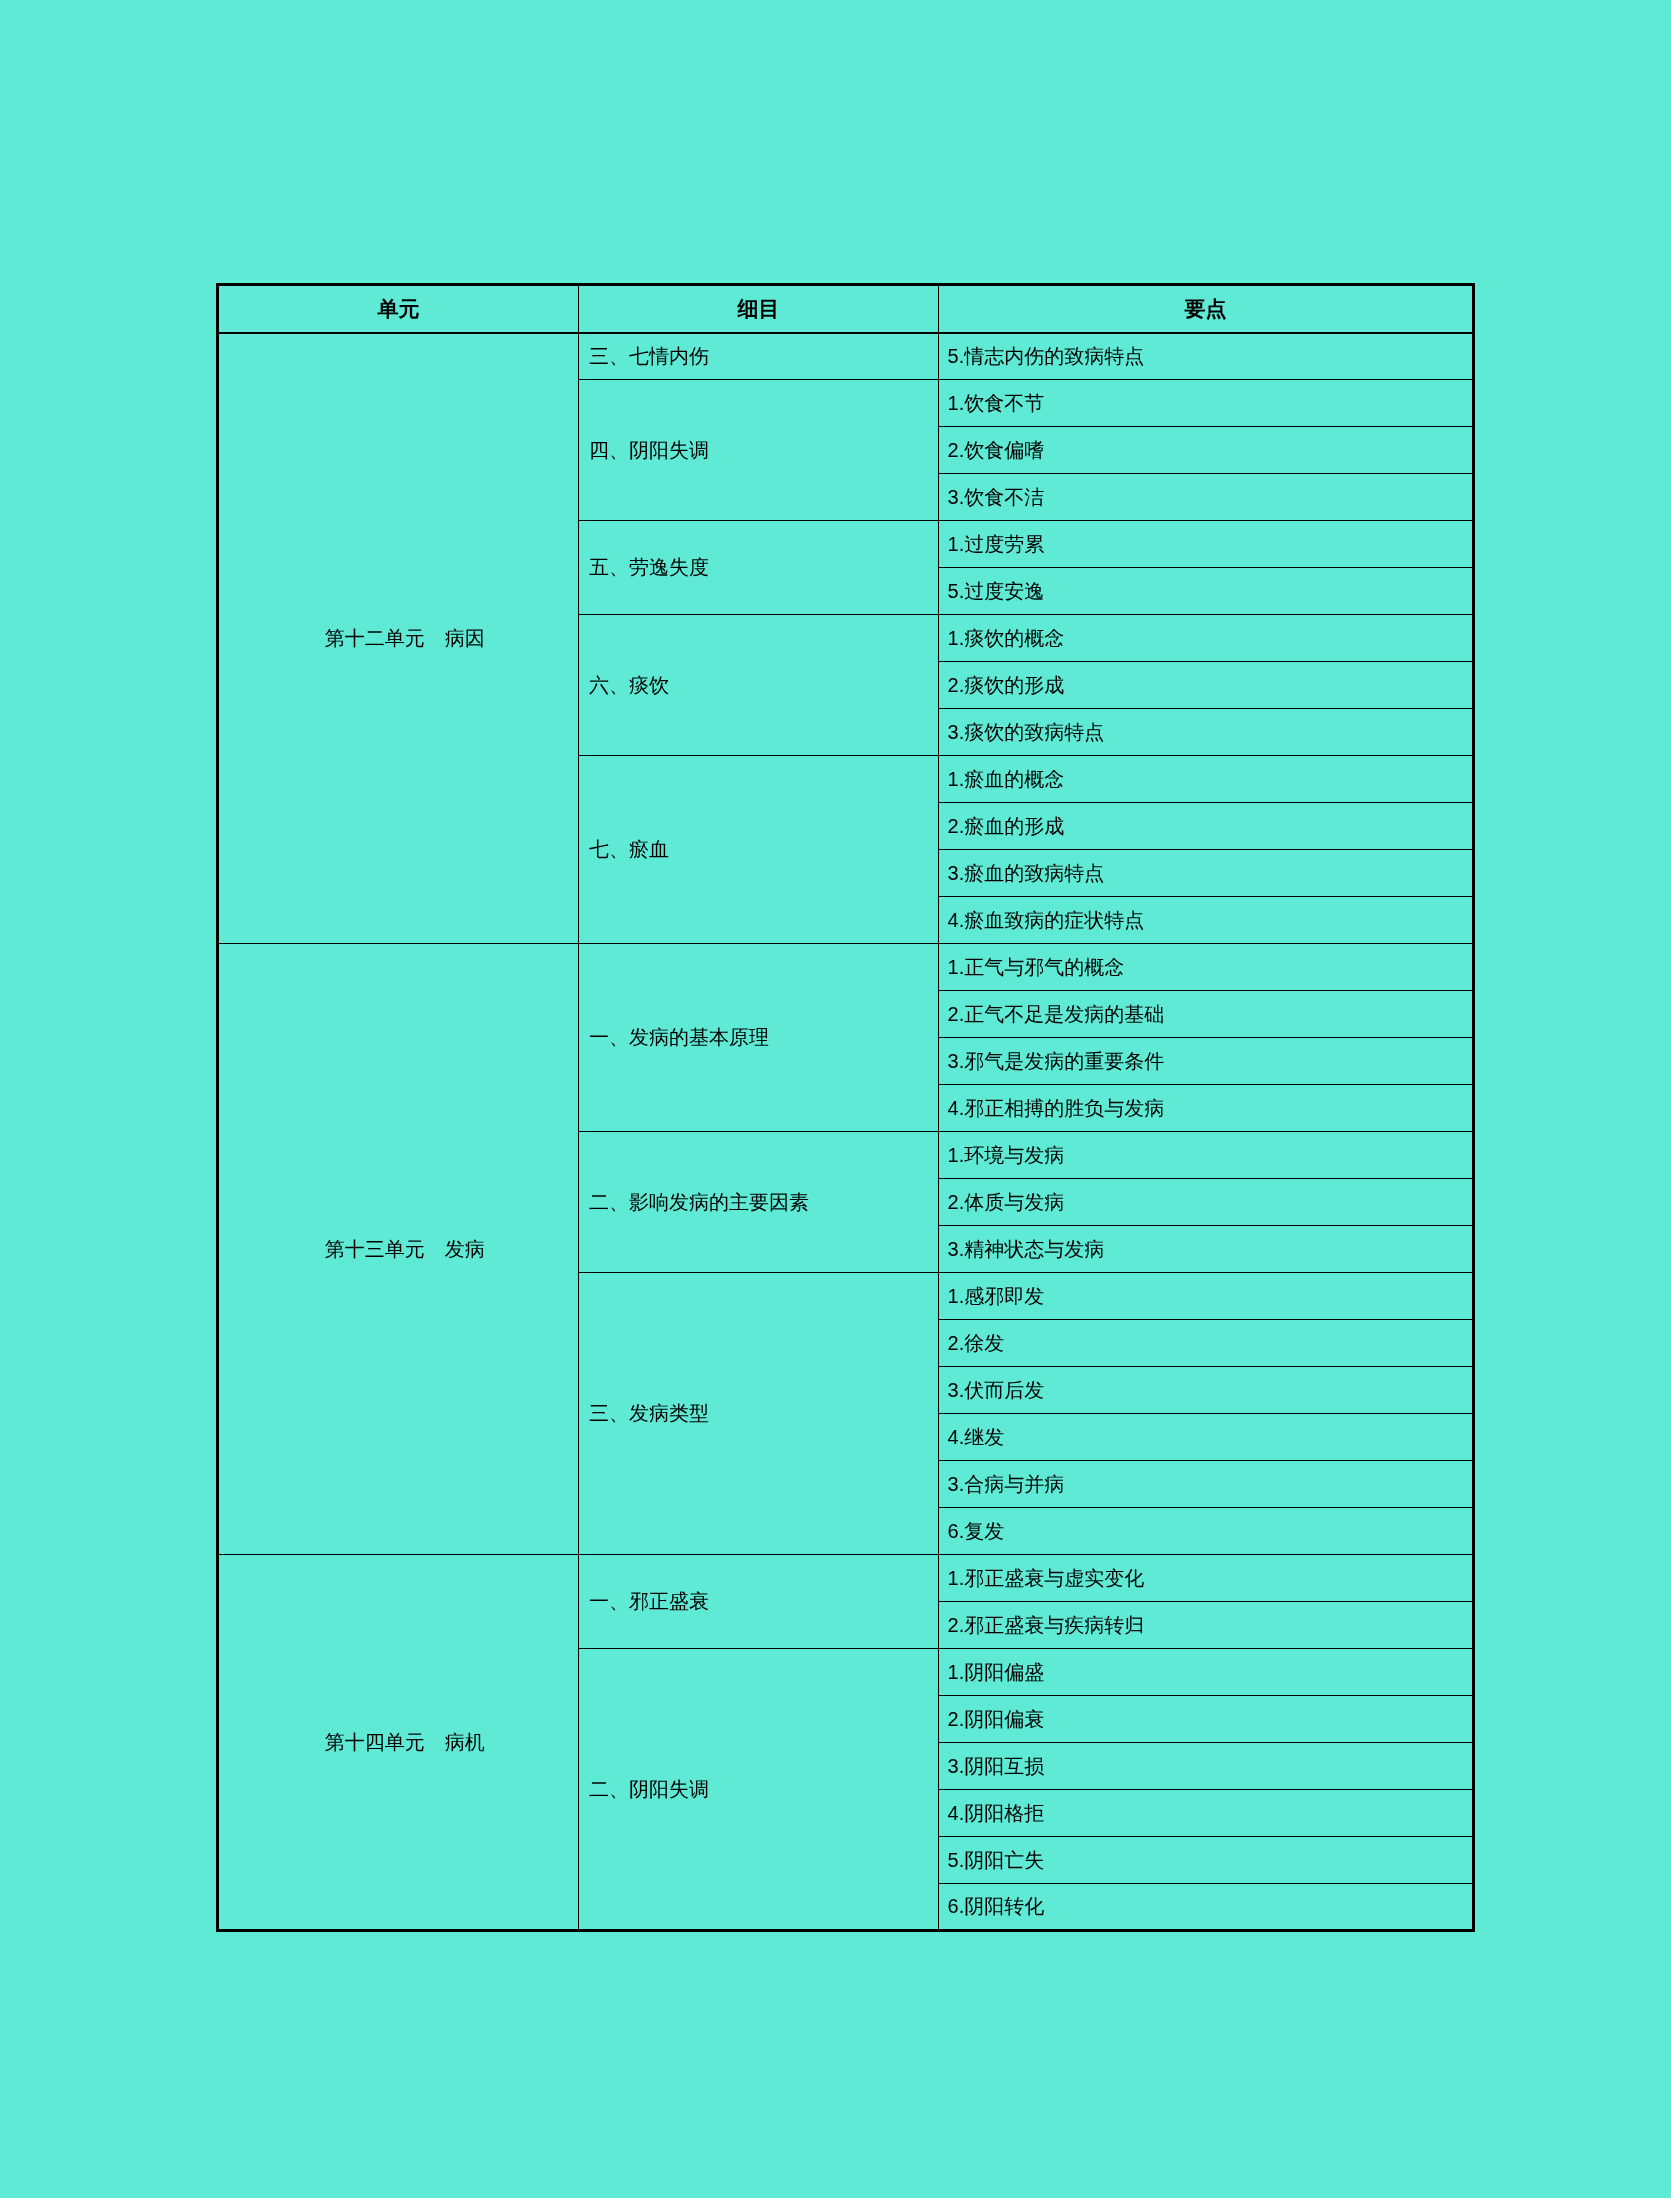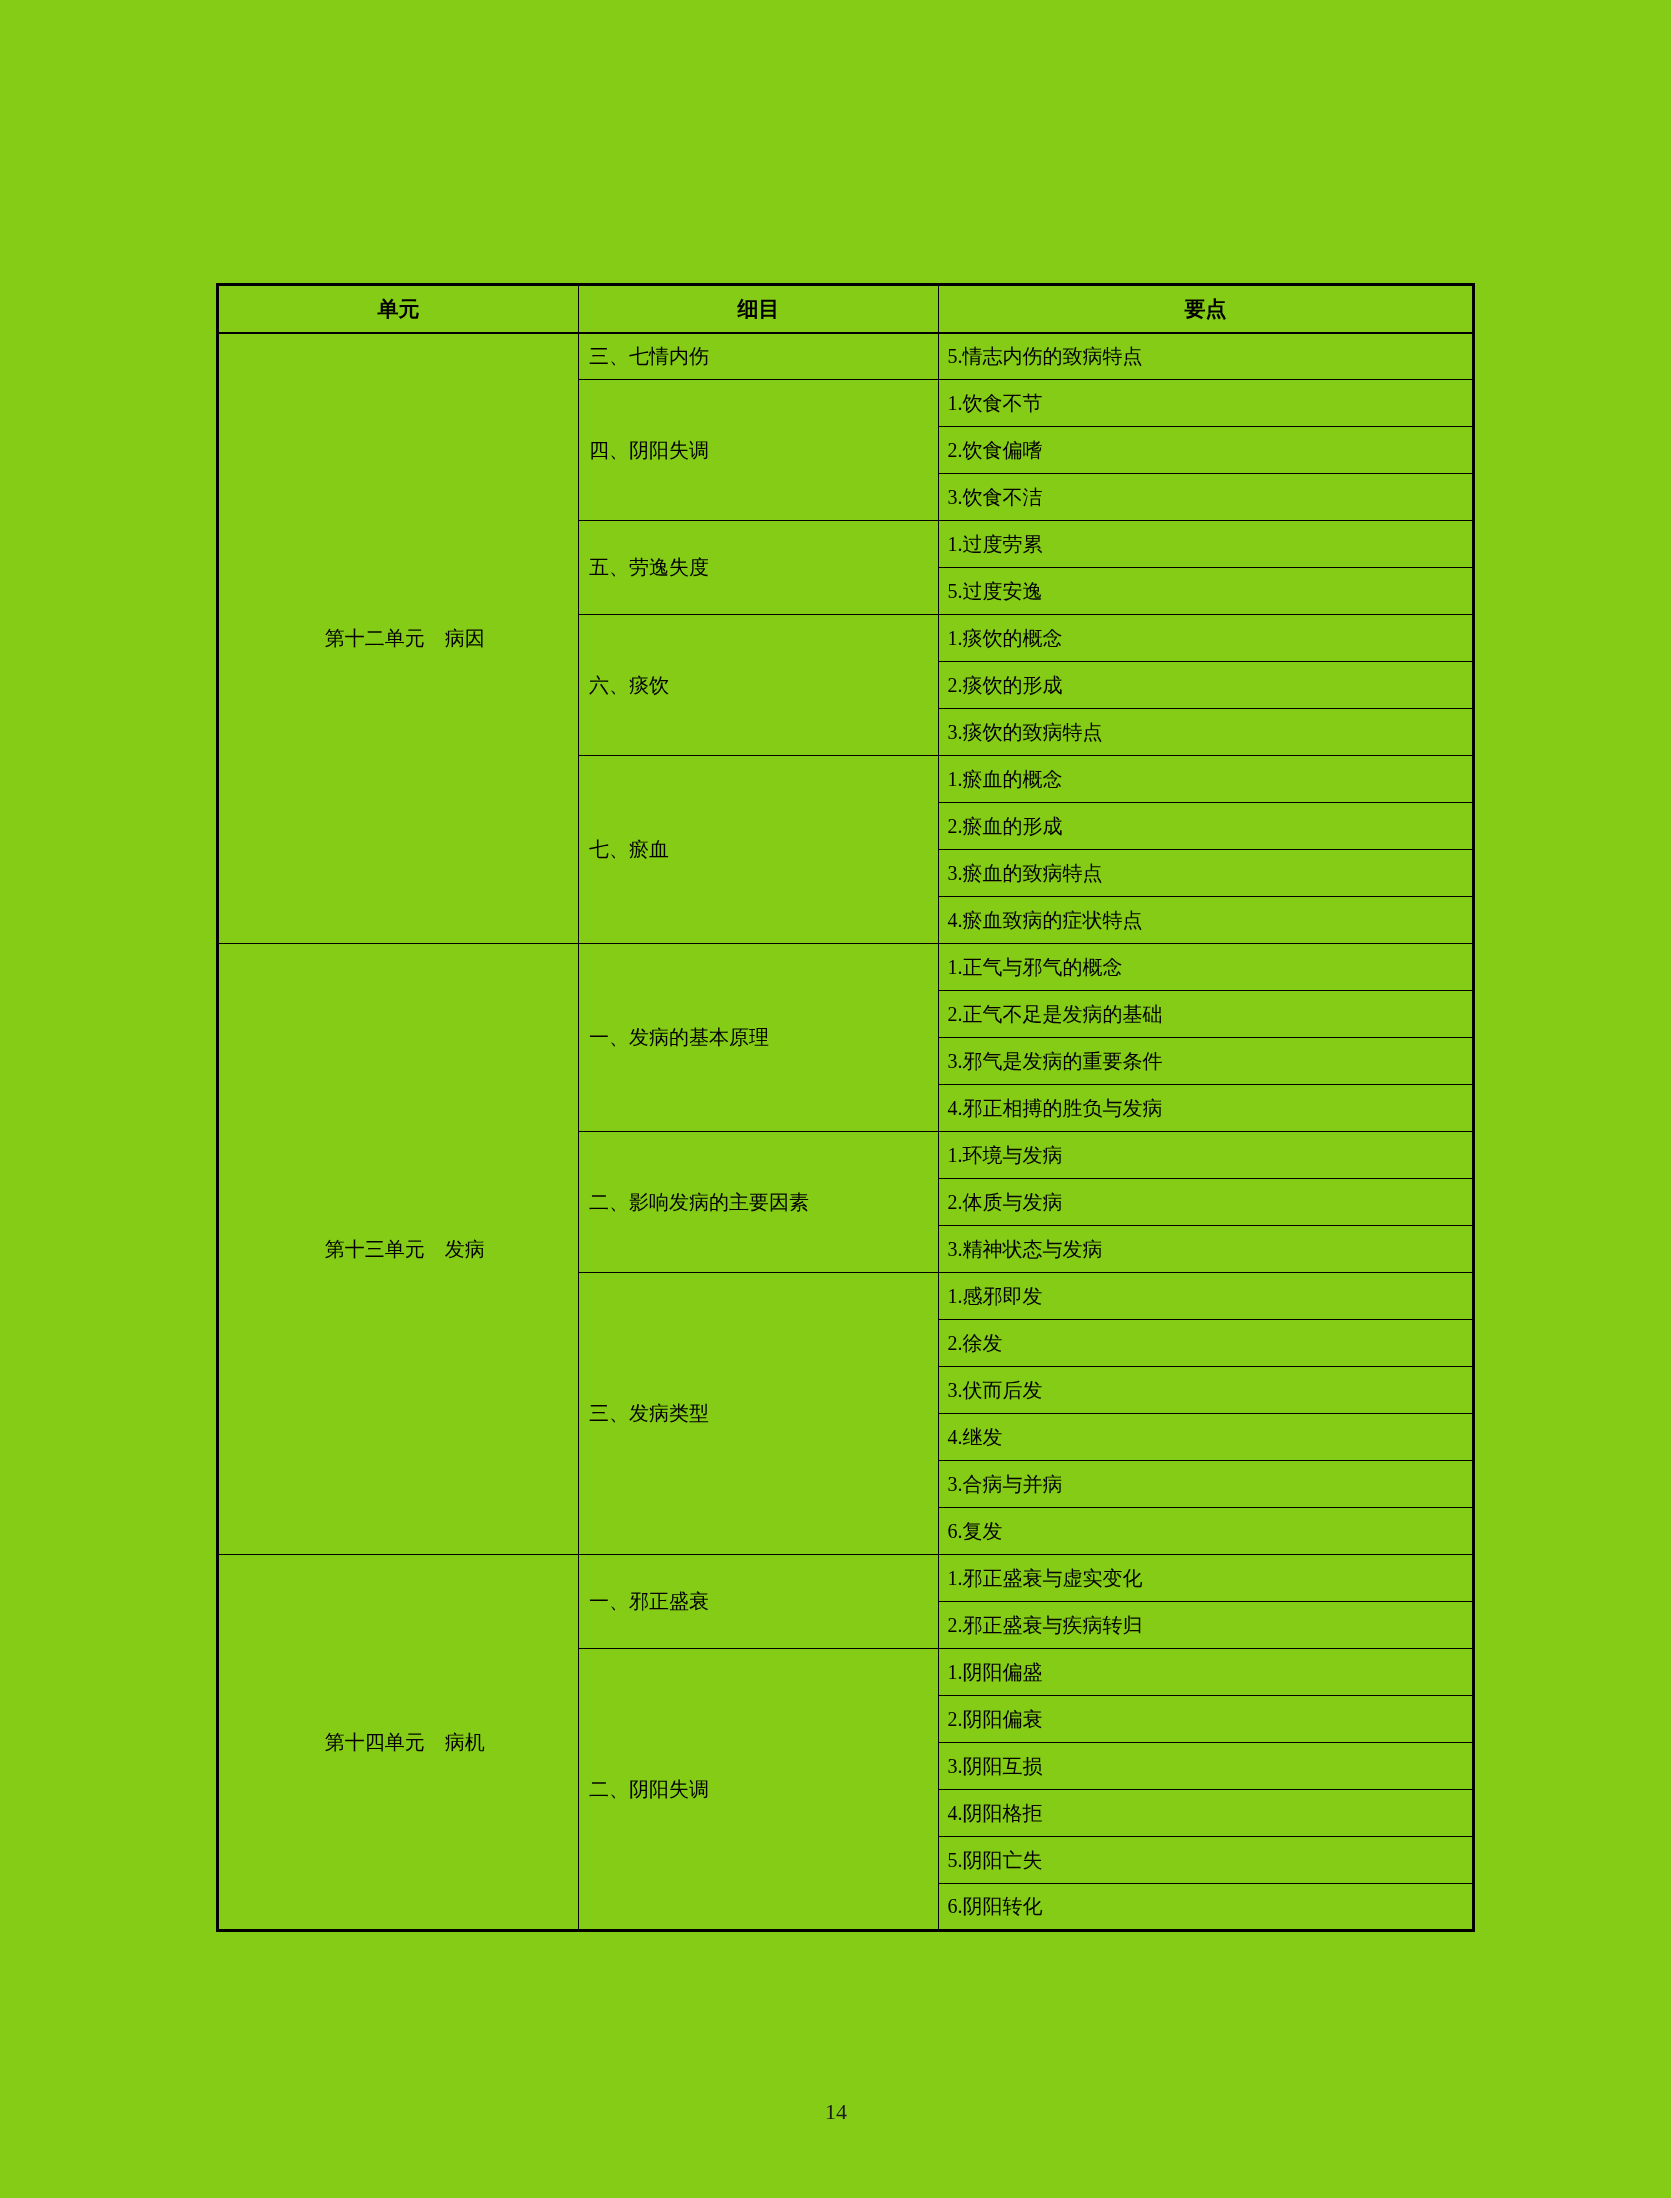--- a/index.html
+++ b/index.html
@@ -4,22 +4,22 @@
 <style>
   html, body {
     margin: 0;
     padding: 0;
     background: #ffffff;
   }
   .page {
     position: relative;
     width: 1672px;
     height: 2199px;
-    background: #84cc16;
-    font-family: Liberation Serif, serif;
+    background: #5eead4;
+    font-family: Liberation Sans, sans-serif;
     color: #000000;
     overflow: hidden;
   }
   table.syllabus {
     position: absolute;
     left: 216px;
     top: 283px;
     width: 1257px;
     border-collapse: collapse;
     table-layout: fixed;
@@ -198,16 +198,15 @@
         </tr>
         <tr>
           <td class="point-cell">5.阴阳亡失</td>
         </tr>
         <tr>
           <td class="point-cell">6.阴阳转化</td>
         </tr>
       </tbody>
   </table>
 
-  <div class="page-number">14</div>
 
 </div>
 
 
 </body></html>

